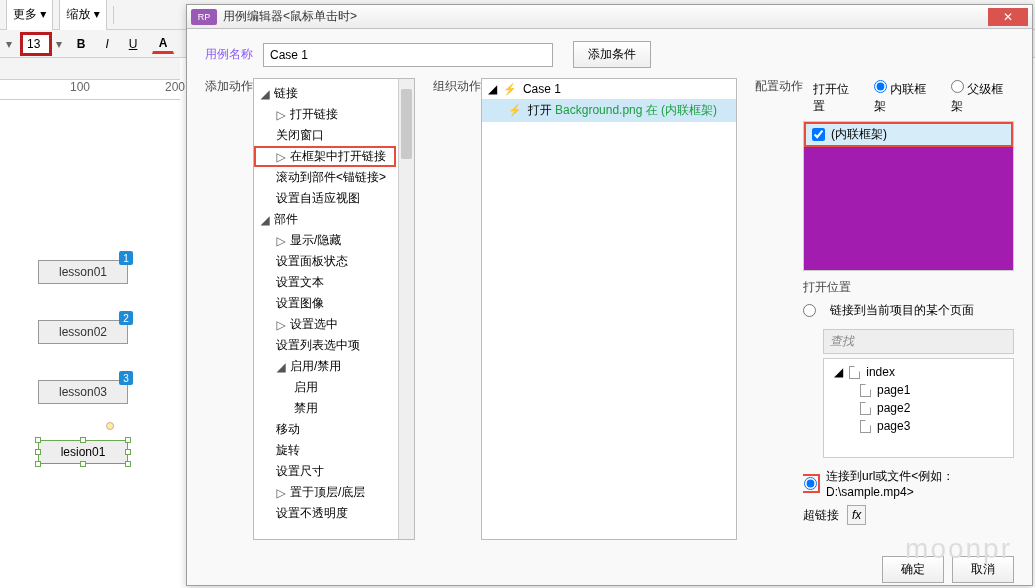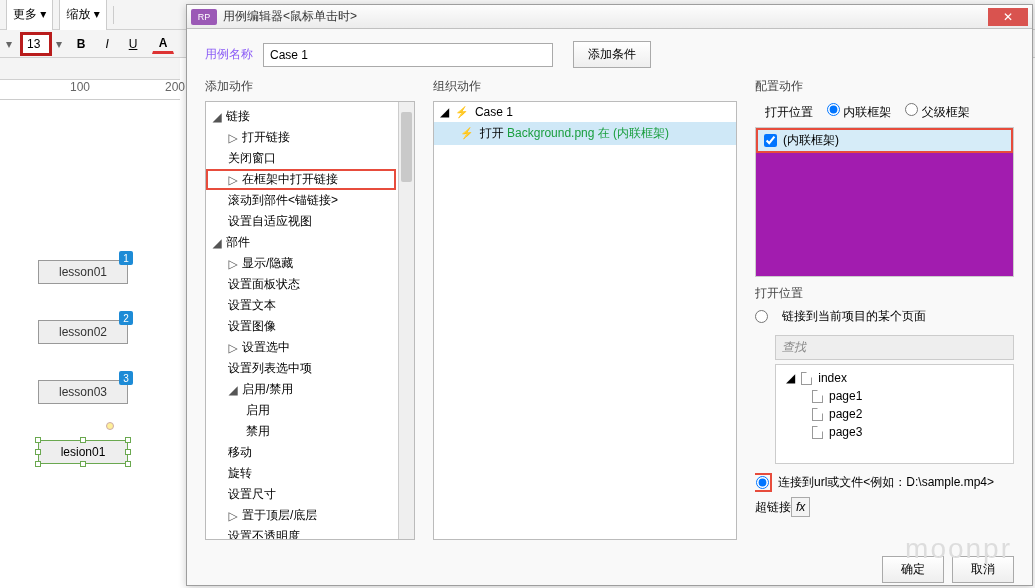--- a/index.html
+++ b/index.html
@@ -27,21 +27,21 @@
 .titlebar .logo { width: 26px; height: 16px; background: #9b59b6; color: #fff; font-size: 9px; display: flex; align-items: center; justify-content: center; border-radius: 2px; margin-right: 6px; }
 .titlebar .title { flex: 1; color: #333; }
 .titlebar .close { width: 40px; height: 18px; background: #d9534f; color: #fff; display: flex; align-items: center; justify-content: center; cursor: pointer; }
 
 .toprow { display: flex; align-items: center; padding: 12px 18px 10px; gap: 10px; }
 .toprow label { color: #8b5cf6; }
 .toprow input[type=text] { flex: 0 0 290px; border: 1px solid #aaa; padding: 4px 6px; }
 .addcond { margin-left: 10px; border: 1px solid #aaa; background: linear-gradient(#fff,#eee); padding: 4px 14px; cursor: pointer; }
 
 .cols { flex:1; display: flex; padding: 0 18px 12px; gap: 18px; overflow:hidden; }
-.col { display:flex; flex-direction:column; }
+.col { display:flex; flex-direction:row; }
 .col h4 { font-weight: normal; color: #444; margin-bottom: 6px; font-size: 12px; }
 .panel { flex:1; background: #fff; border: 1px solid #bbb; overflow-y: auto; position:relative; }
 .col1 { width: 210px; }
 .col2 { width: 304px; }
 .col3 { flex: 1; }
 
 .tree { padding: 4px 0; }
 .tree .node { padding: 2px 6px 2px 0; white-space: nowrap; display:flex; align-items:center; gap:4px; }
 .tree .caret { width: 10px; text-align: center; color: #555; cursor: pointer; display:inline-block; }
 .tree .leaf { padding-left: 14px; }
@@ -59,21 +59,21 @@
 .checklist { border:1px solid #ccc; background:#a21caf; height:150px; }
 .checklist .item { display:flex; align-items:center; gap:6px; padding:4px 8px; background:#d6ecf8; }
 .searchbox { border:1px solid #ccc; background:#eee; padding:3px 6px; color:#888; font-style:italic; margin-top:4px; }
 .pagetree { border:1px solid #ccc; background:#fff; height:100px; margin-top:4px; padding:4px 6px; }
 .pagetree .pnode { padding:2px 0 2px 4px; display:flex; align-items:center; gap:6px; }
 .pagetree .pnode.child { padding-left: 30px; }
 .page-icon { width:11px; height:13px; border:1px solid #999; background:#fff; position:relative; display:inline-block; }
 .page-icon:before { content:""; position:absolute; right:-1px; top:-1px; border:3px solid transparent; border-top-color:#fff; border-right-color:#fff; }
 
 .url-row { display:flex; align-items:center; gap:8px; margin-top:10px; }
-.url-input-row { display:flex; align-items:center; margin-top:6px; }
+.url-input-row { display:flex; align-items:center; gap:8px; margin-top:6px; }
 .url-input-row input { flex:1; border:1px solid #a9c6e0; padding:3px 5px; }
 .fx { border:1px solid #aaa; padding:2px 4px; font-style:italic; cursor:pointer; background:#f4f4f4; }
 
 .dlg-buttons { display:flex; justify-content:flex-end; gap:8px; padding: 4px 18px 2px; }
 .dlg-buttons button { border:1px solid #aaa; background:linear-gradient(#fff,#eee); padding:4px 18px; cursor:pointer; }
 
 .watermark { position:absolute; right:20px; bottom:20px; color:#ddd; font-size:28px; letter-spacing:2px; pointer-events:none; }
 .scrollbar-fake { width:16px; background:#efefef; border-left:1px solid #ccc; position:absolute; right:0; top:0; bottom:0; }
 .scroll-thumb { position:absolute; left:2px; right:2px; top:10px; height:70px; background:#c9c9c9; border-radius:2px; }
 </style>

